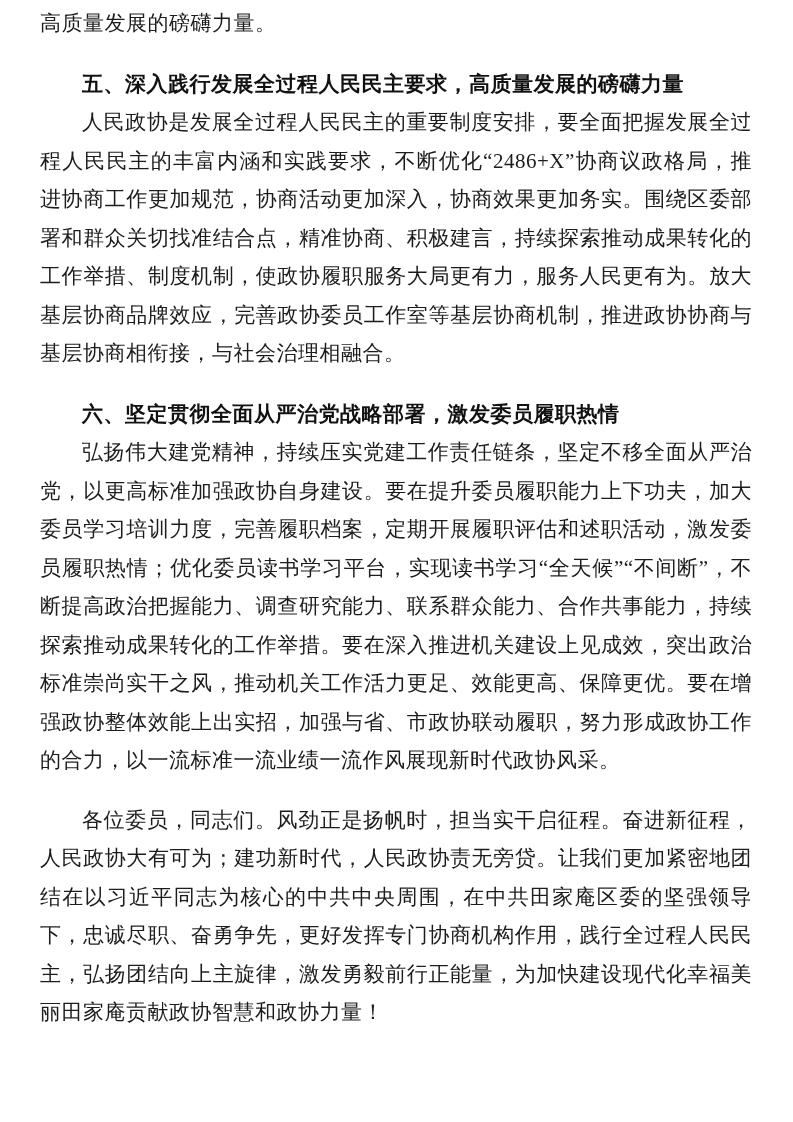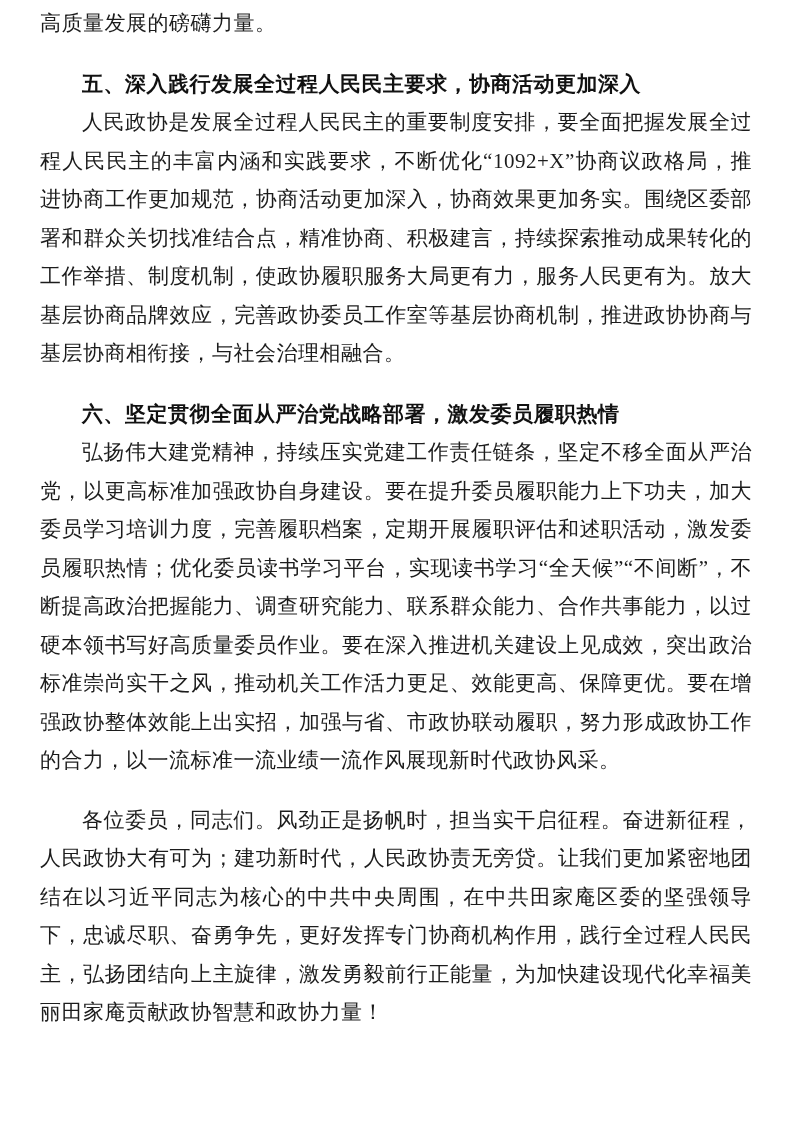--- a/index.html
+++ b/index.html
@@ -42,22 +42,22 @@
   .closing {
     margin-top: 21px;
   }
 </style>
 </head>
 <body>
 
 <div class="page">
   <p class="para no-indent">高质量发展的磅礴力量。</p>
 
-  <h2 class="heading">五、深入践行发展全过程人民民主要求，协商活动更加深入</h2>
+  <h2 class="heading">五、深入践行发展全过程人民民主要求，高质量发展的磅礴力量</h2>
 
-  <p class="para">人民政协是发展全过程人民民主的重要制度安排，要全面把握发展全过程人民民主的丰富内涵和实践要求，不断优化“1092+X”协商议政格局，推进协商工作更加规范，协商活动更加深入，协商效果更加务实。围绕区委部署和群众关切找准结合点，精准协商、积极建言，持续探索推动成果转化的工作举措、制度机制，使政协履职服务大局更有力，服务人民更有为。放大基层协商品牌效应，完善政协委员工作室等基层协商机制，推进政协协商与基层协商相衔接，与社会治理相融合。</p>
+  <p class="para">人民政协是发展全过程人民民主的重要制度安排，要全面把握发展全过程人民民主的丰富内涵和实践要求，不断优化“2486+X”协商议政格局，推进协商工作更加规范，协商活动更加深入，协商效果更加务实。围绕区委部署和群众关切找准结合点，精准协商、积极建言，持续探索推动成果转化的工作举措、制度机制，使政协履职服务大局更有力，服务人民更有为。放大基层协商品牌效应，完善政协委员工作室等基层协商机制，推进政协协商与基层协商相衔接，与社会治理相融合。</p>
 
   <h2 class="heading">六、坚定贯彻全面从严治党战略部署，激发委员履职热情</h2>
 
-  <p class="para">弘扬伟大建党精神，持续压实党建工作责任链条，坚定不移全面从严治党，以更高标准加强政协自身建设。要在提升委员履职能力上下功夫，加大委员学习培训力度，完善履职档案，定期开展履职评估和述职活动，激发委员履职热情；优化委员读书学习平台，实现读书学习“全天候”“不间断”，不断提高政治把握能力、调查研究能力、联系群众能力、合作共事能力，以过硬本领书写好高质量委员作业。要在深入推进机关建设上见成效，突出政治标准崇尚实干之风，推动机关工作活力更足、效能更高、保障更优。要在增强政协整体效能上出实招，加强与省、市政协联动履职，努力形成政协工作的合力，以一流标准一流业绩一流作风展现新时代政协风采。</p>
+  <p class="para">弘扬伟大建党精神，持续压实党建工作责任链条，坚定不移全面从严治党，以更高标准加强政协自身建设。要在提升委员履职能力上下功夫，加大委员学习培训力度，完善履职档案，定期开展履职评估和述职活动，激发委员履职热情；优化委员读书学习平台，实现读书学习“全天候”“不间断”，不断提高政治把握能力、调查研究能力、联系群众能力、合作共事能力，持续探索推动成果转化的工作举措。要在深入推进机关建设上见成效，突出政治标准崇尚实干之风，推动机关工作活力更足、效能更高、保障更优。要在增强政协整体效能上出实招，加强与省、市政协联动履职，努力形成政协工作的合力，以一流标准一流业绩一流作风展现新时代政协风采。</p>
 
   <p class="para closing">各位委员，同志们。风劲正是扬帆时，担当实干启征程。奋进新征程，人民政协大有可为；建功新时代，人民政协责无旁贷。让我们更加紧密地团结在以习近平同志为核心的中共中央周围，在中共田家庵区委的坚强领导下，忠诚尽职、奋勇争先，更好发挥专门协商机构作用，践行全过程人民民主，弘扬团结向上主旋律，激发勇毅前行正能量，为加快建设现代化幸福美丽田家庵贡献政协智慧和政协力量！</p>
 </div>
 
 </body></html>

